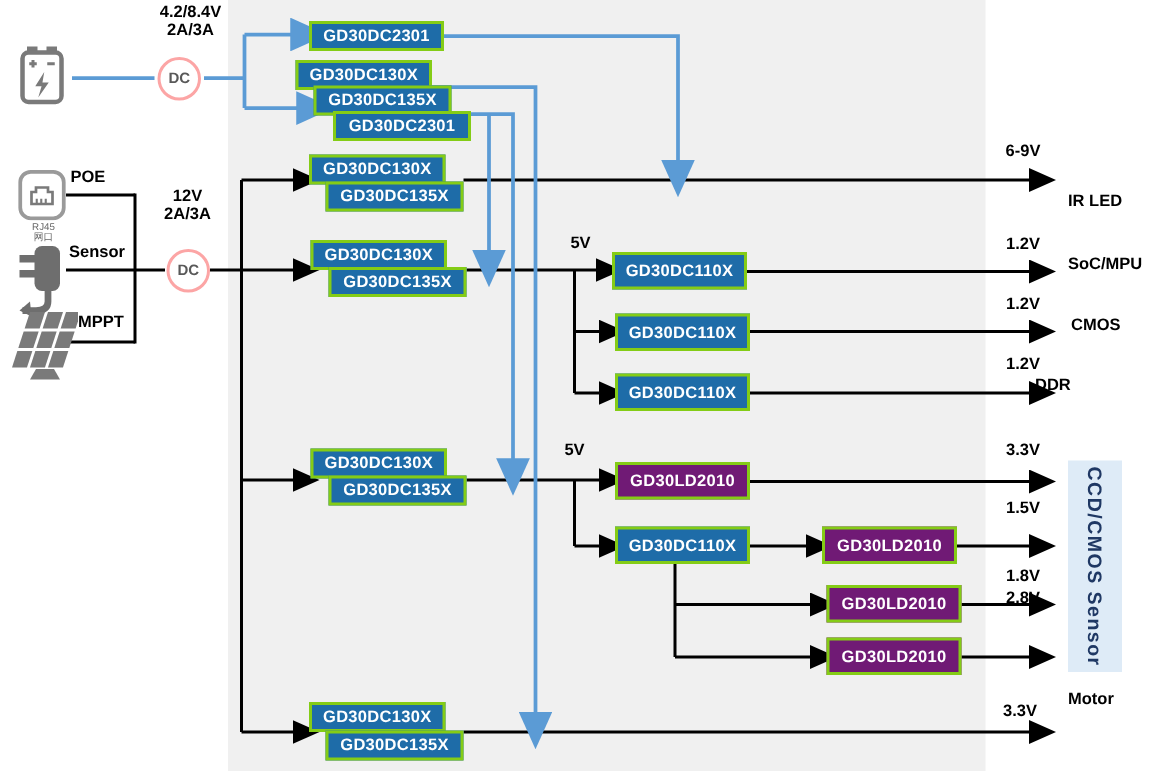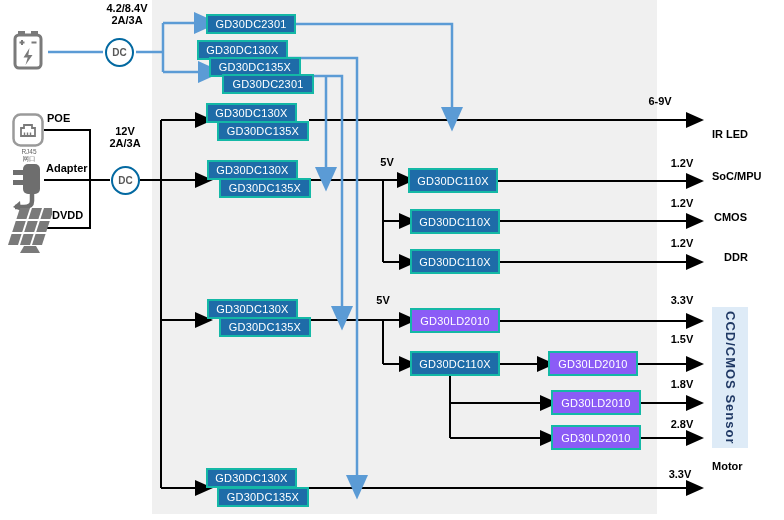--- a/index.html
+++ b/index.html
@@ -1,28 +1,28 @@
 <!DOCTYPE html>
 <html><head>
 <meta charset="utf-8">
 <style>
   html,body{margin:0;padding:0;background:#fff;}
   .stage{position:relative;width:784px;height:520px;background:#fff;overflow:hidden;
          font-family:"Liberation Sans","DejaVu Sans",sans-serif;}
   .panel{position:absolute;left:152px;top:0;width:505px;height:514px;background:#F0F0F0;z-index:0;}
   .wires{position:absolute;left:0;top:0;z-index:1;}
-  .box{position:absolute;z-index:2;box-sizing:border-box;border:2px solid #14b8a6;
+  .box{position:absolute;z-index:2;box-sizing:border-box;border:2px solid #84cc16;
        display:flex;align-items:center;justify-content:center;
-       color:#fff;font-weight:normal;font-size:11px;letter-spacing:.2px;}
+       color:#fff;font-weight:bold;font-size:11px;letter-spacing:.2px;}
   .bx{background:#1E6CA8;}
-  .gx{background:#8b5cf6;}
+  .gx{background:#701a75;}
   .lbl{position:absolute;z-index:2;font-weight:bold;font-size:11px;color:#000;white-space:nowrap;}
   .ctr{text-align:center;}
   .stack{line-height:12px;}
-  .dc-circle{position:absolute;z-index:2;width:29px;height:29px;border:2px solid #0369a1;border-radius:50%;
+  .dc-circle{position:absolute;z-index:2;width:29px;height:29px;border:2px solid #fca5a5;border-radius:50%;
        box-sizing:border-box;display:flex;align-items:center;justify-content:center;
        font-size:10px;font-weight:600;color:#595959;background:#fff;}
   .icon{position:absolute;z-index:2;}
   .caption{position:absolute;z-index:2;font-size:6.5px;line-height:7px;color:#666;text-align:center;}
   .sensor{position:absolute;z-index:2;left:712px;top:307px;width:36px;height:141px;background:#DEEBF7;
        display:flex;align-items:center;justify-content:center;
        writing-mode:vertical-rl;color:#1F3864;font-weight:bold;font-size:13px;letter-spacing:1px;}
 </style>
 </head>
 <body>
@@ -138,22 +138,22 @@
   <div class="lbl ctr stack" style="left:94px;top:2px;width:66px">
     <div>4.2/8.4V</div>
     <div>2A/3A</div>
   </div>
   <div class="lbl ctr stack" style="left:98px;top:125px;width:54px">
     <div>12V</div>
     <div>2A/3A</div>
   </div>
 
   <div class="lbl" style="left:47px;top:112px">POE</div>
-  <div class="lbl" style="left:46px;top:162px">Adapter</div>
-  <div class="lbl" style="left:52px;top:209px">DVDD</div>
+  <div class="lbl" style="left:46px;top:162px">Sensor</div>
+  <div class="lbl" style="left:52px;top:209px">MPPT</div>
 
   <div class="box bx" style="left:206px;top:14px;width:90px;height:20px">GD30DC2301</div>
   <div class="box bx" style="left:197px;top:40px;width:91px;height:20px">GD30DC130X</div>
   <div class="box bx" style="left:209px;top:57px;width:92px;height:20px">GD30DC135X</div>
   <div class="box bx" style="left:222px;top:74px;width:92px;height:20px">GD30DC2301</div>
 
   <div class="box bx" style="left:206px;top:103px;width:91px;height:20px">GD30DC130X</div>
   <div class="box bx" style="left:217px;top:121px;width:92px;height:20px">GD30DC135X</div>
 
   <div class="box bx" style="left:207px;top:160px;width:91px;height:20px">GD30DC130X</div>
@@ -171,36 +171,36 @@
 
   <div class="box gx" style="left:410px;top:308px;width:90px;height:25px">GD30LD2010</div>
   <div class="box bx" style="left:410px;top:351px;width:90px;height:25px">GD30DC110X</div>
   <div class="box gx" style="left:548px;top:351px;width:90px;height:25px">GD30LD2010</div>
   <div class="box gx" style="left:551px;top:390px;width:90px;height:25px">GD30LD2010</div>
   <div class="box gx" style="left:551px;top:425px;width:90px;height:25px">GD30LD2010</div>
 
   <div class="lbl ctr" style="left:372px;top:156px;width:30px">5V</div>
   <div class="lbl ctr" style="left:368px;top:294px;width:30px">5V</div>
 
-  <div class="lbl ctr" style="left:638px;top:95px;width:44px">6-9V</div>
+  <div class="lbl ctr" style="left:660px;top:95px;width:44px">6-9V</div>
   <div class="lbl" style="left:712px;top:128px">IR LED</div>
 
   <div class="lbl ctr" style="left:660px;top:157px;width:44px">1.2V</div>
   <div class="lbl" style="left:712px;top:170px">SoC/MPU</div>
 
   <div class="lbl ctr" style="left:660px;top:197px;width:44px">1.2V</div>
   <div class="lbl" style="left:714px;top:211px">CMOS</div>
 
   <div class="lbl ctr" style="left:660px;top:237px;width:44px">1.2V</div>
-  <div class="lbl" style="left:724px;top:251px">DDR</div>
+  <div class="lbl" style="left:690px;top:251px">DDR</div>
 
   <div class="lbl ctr" style="left:660px;top:294px;width:44px">3.3V</div>
   <div class="lbl ctr" style="left:660px;top:333px;width:44px">1.5V</div>
   <div class="lbl ctr" style="left:660px;top:378px;width:44px">1.8V</div>
-  <div class="lbl ctr" style="left:660px;top:418px;width:44px">2.8V</div>
+  <div class="lbl ctr" style="left:660px;top:393px;width:44px">2.8V</div>
 
   <div class="lbl ctr" style="left:658px;top:468px;width:44px">3.3V</div>
   <div class="lbl" style="left:712px;top:460px">Motor</div>
 
   <div class="sensor">
     <span>CCD/CMOS Sensor</span>
   </div>
 
 </div>
 

